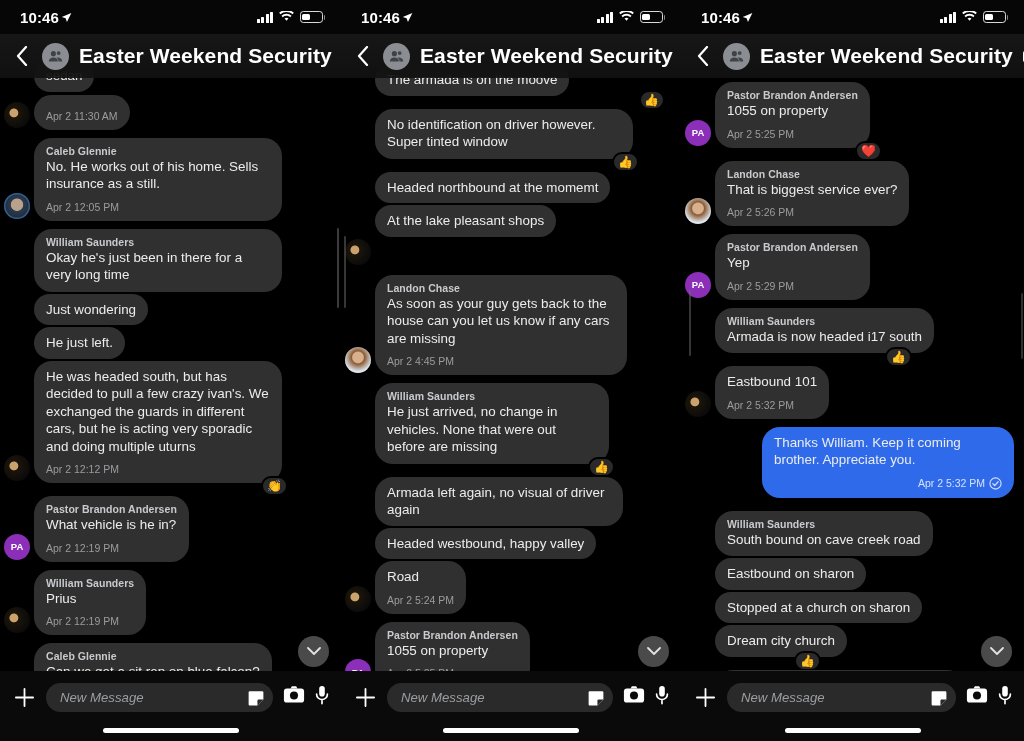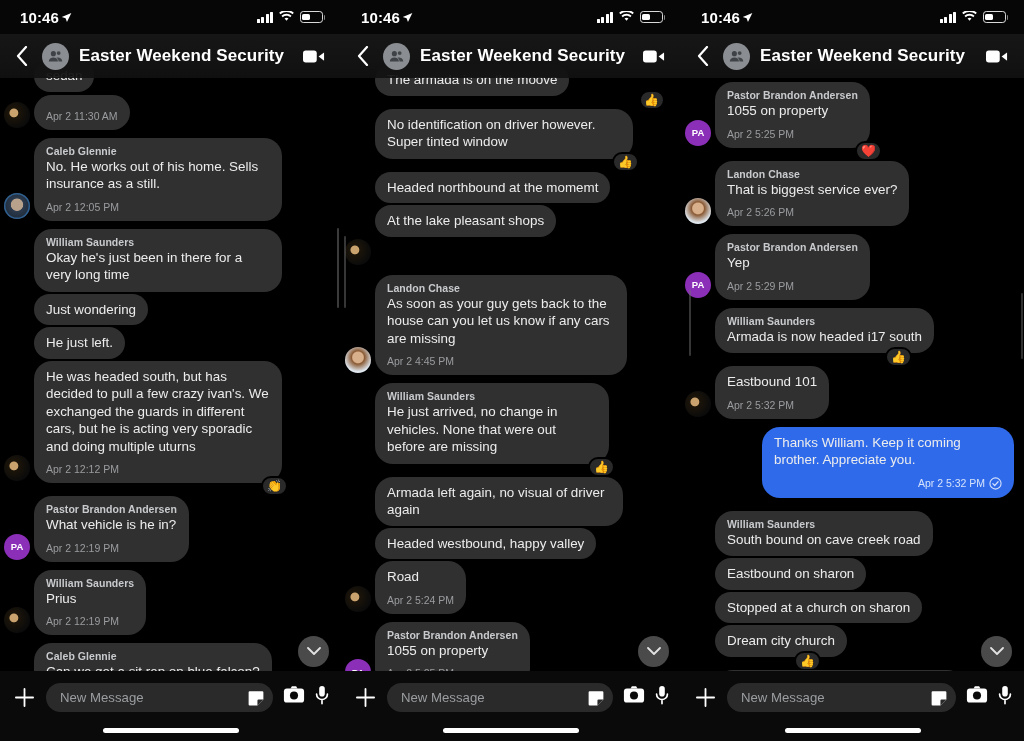--- a/index.html
+++ b/index.html
@@ -38,21 +38,21 @@
   .header{
     position:absolute; top:34px; left:0; right:0; height:44px; z-index:30;
     display:flex; align-items:center; gap:10px; padding:0 16px 0 12px;
     background:linear-gradient(to bottom, #161616 0%, #131313 60%, rgba(17,17,17,.92) 100%);
   }
   .back-chevron{ width:20px; height:20px; flex:0 0 auto; display:flex; align-items:center; justify-content:center; }
   .grp-avatar{
     width:27px; height:27px; border-radius:50%; flex:0 0 auto;
     background:#8a8d91; display:flex; align-items:center; justify-content:center;
   }
-  .hdr-title{ font-size:17px; font-weight:700; color:#fff; letter-spacing:.1px; white-space:nowrap; flex:1 1 auto; }
+  .hdr-title{ font-size:21px; font-weight:700; color:#fff; letter-spacing:.1px; white-space:nowrap; flex:1 1 auto; }
   .vid-icon{ margin-left:auto; flex:0 0 auto; display:flex; align-items:center;}
 
   
   .thread{
     position:absolute; top:78px; left:0; right:0; bottom:0;
     padding:0 10px 0 4px;
   }
   .row{ display:flex; align-items:flex-end; gap:4px; position:relative; }
   .row.out{ justify-content:flex-end; }
   .av{ width:26px; height:26px; border-radius:50%; flex:0 0 auto; margin-bottom:2px; overflow:hidden; position:relative; background:#111; }
@@ -91,21 +91,21 @@
 
   
   .composer{
     position:absolute; left:0; right:0; bottom:0; height:70px; z-index:35;
     background:#0a0a0a;
     display:flex; align-items:flex-start; gap:10px; padding:12px 12px 0 12px;
   }
   .plus{ width:24px; height:24px; flex:0 0 auto; display:flex; align-items:center; justify-content:center; margin-top:2px;}
   .inputwrap{
     flex:1 1 auto; height:29px; background:#2a2a2a; border-radius:16px;
-    display:flex; align-items:center; padding:0 8px 0 14px; gap:6px; min-width:0;
+    display:flex; align-items:center; padding:0 8px 0 14px; gap:6px; min-width:0;font-style:italic;
   }
   .ph{ font-size:13.2px; color:#9b9ea1; flex:1 1 auto; white-space:nowrap; overflow:hidden;}
   .sticker{ flex:0 0 auto; display:flex; }
   .cam, .mic{ flex:0 0 auto; display:flex; align-items:center; justify-content:center; margin-top:2px;}
   .homebar{
     position:absolute; bottom:8px; left:50%; transform:translateX(-50%);
     width:136px; height:5px; border-radius:3px; background:#fff; z-index:45;
   }
 </style>
 </head>

